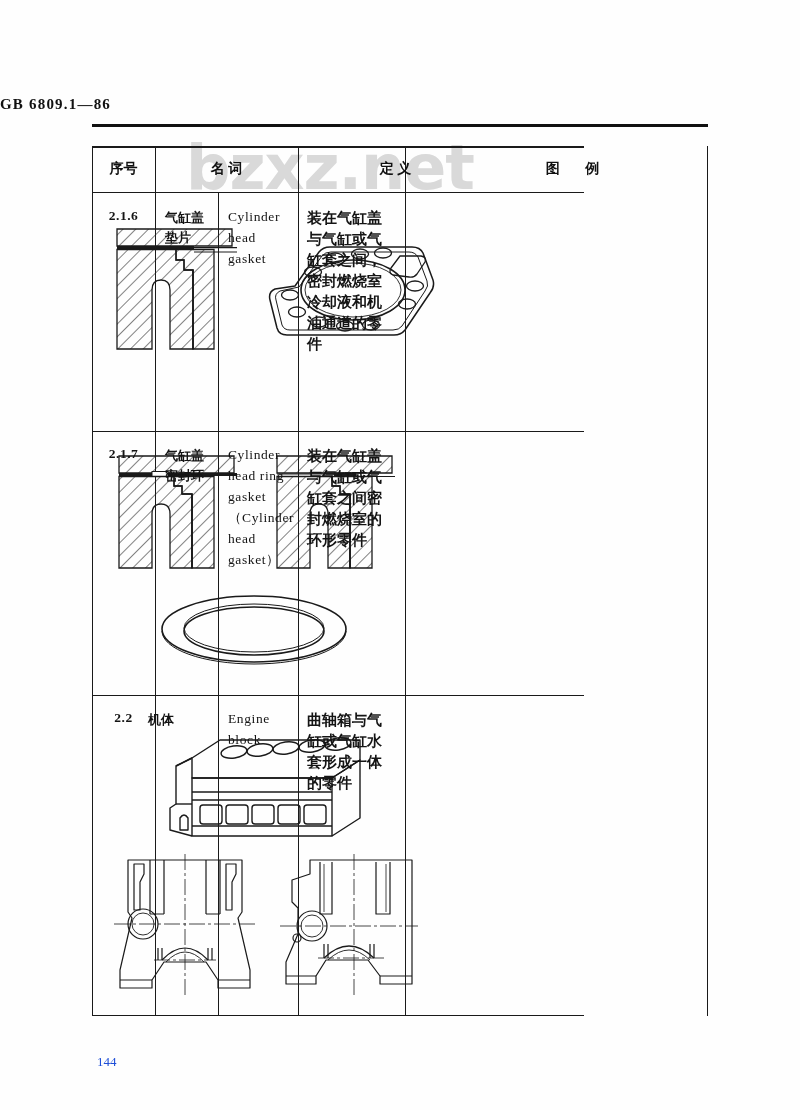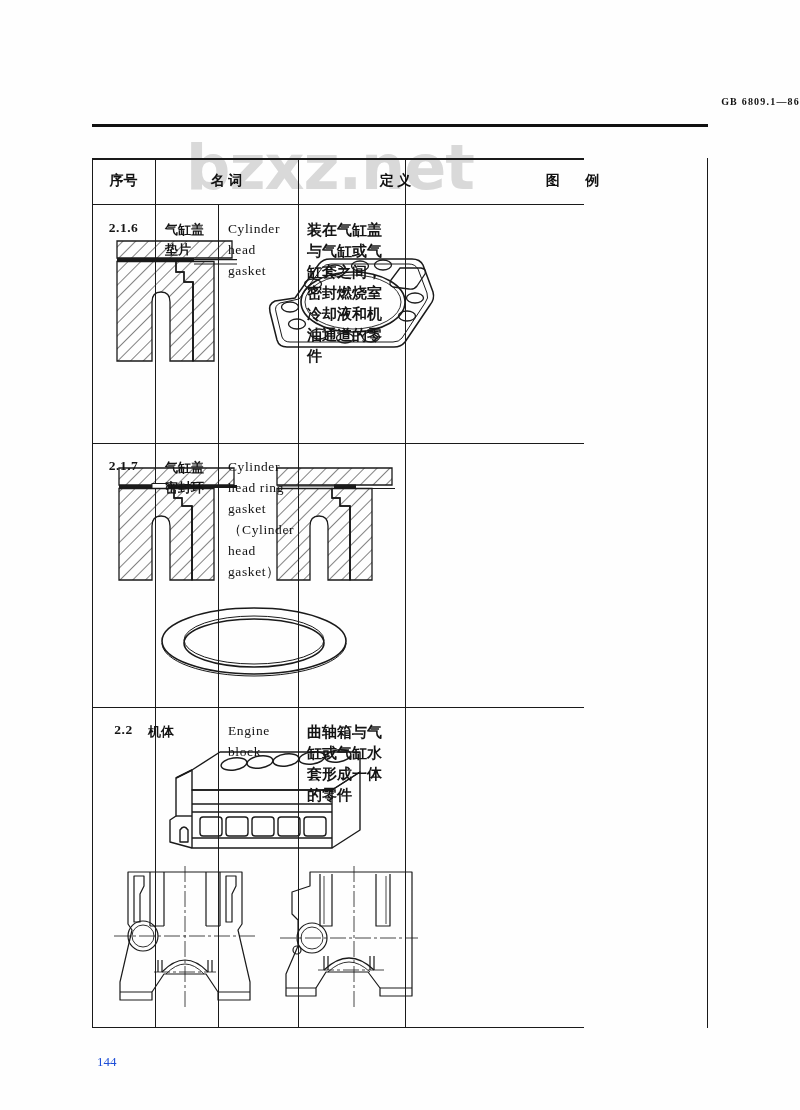--- a/index.html
+++ b/index.html
@@ -21,24 +21,24 @@
     inset: 0;
     background: #fefefe;
   }
 
   
   .std-code {
     position: absolute;
     top: 96px;
     left: 0;
     width: 800px;
-    text-align: right;
+    text-align: left;
     font-family: "Liberation Serif", "DejaVu Serif", serif;
     font-weight: bold;
-    font-size: 10px;
+    font-size: 15px;
     letter-spacing: 1.2px;
     color: #111;
   }
   .head-rule {
     position: absolute;
     top: 124px;
     left: 92px;
     width: 616px;
     height: 3px;
     background: #111;
@@ -60,21 +60,20 @@
   }
 
   
   .table {
     position: absolute;
     left: 92px;
     top: 146px;
     width: 492px;
     height: 870px;
     z-index: 10;
-    margin-top: 12px;
   }
   .tline { position: absolute; background: #1a1a1a; }
   .h { height: 1px; left: 0; width: 100%; }
   .v { width: 1px; top: 0; height: 100%; }
 
   
   .thead-txt {
     position: absolute;
     top: 0;
     height: 46px;
@@ -218,20 +217,21 @@
     </svg>
 
     <div class="cell num" style="left:0;top:300px;">2.1.7</div>
     <div class="cell cn" style="left: 73px; top: 300px; width: 48px; white-space: pre-line;">气缸盖
 密封环</div>
     <div class="cell en" style="left: 136px; top: 298px; width: 72px; white-space: pre-line;">Cylinder
 head ring
 gasket
 （Cylinder
 head gasket）</div>
+    <div class="cell def" style="left:215px;top:300px;">装在气缸盖与气缸或气缸套之间密封燃烧室的环形零件</div>
 
     <svg class="fig" style="left:22px;top:300px;" width="130" height="125" viewBox="0 0 130 125">
       <defs>
         <pattern id="h2" width="9" height="9" patternTransform="rotate(45)" patternUnits="userSpaceOnUse">
           <line x1="0" y1="0" x2="0" y2="9" stroke="#1a1a1a" stroke-width="1.1"></line>
         </pattern>
       </defs>
       <path d="M5,10 L120,10 L120,27 L5,27 Z" fill="url(#h2)" stroke="#1a1a1a" stroke-width="1.3"></path>
       <rect x="5" y="27" width="118" height="3" fill="#1a1a1a"></rect>
       <rect x="38" y="25.5" width="16" height="5" fill="#ffffff" stroke="#1a1a1a" stroke-width="1"></rect>

